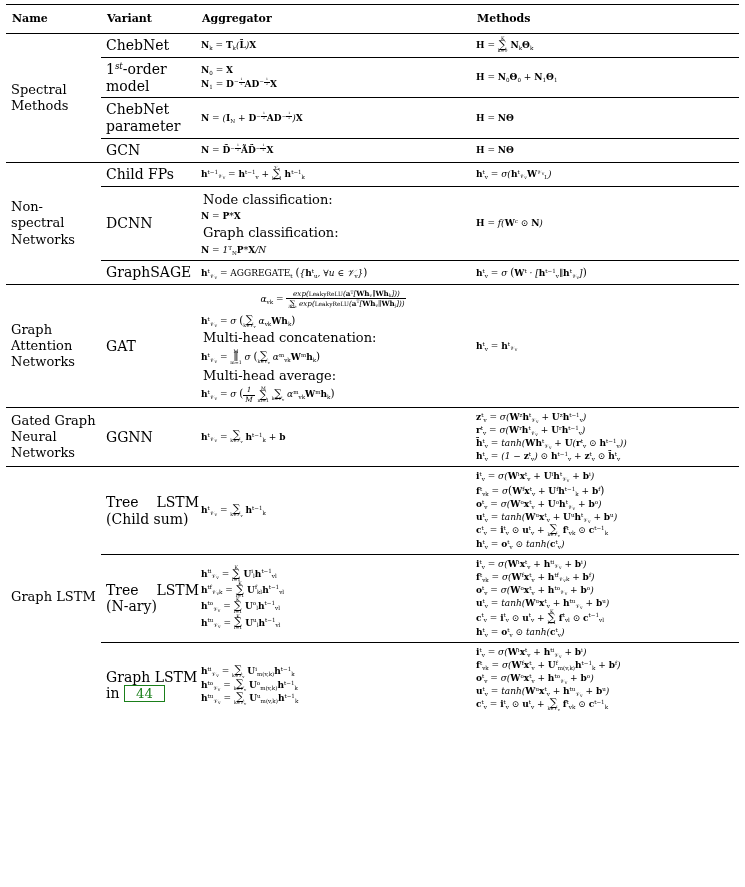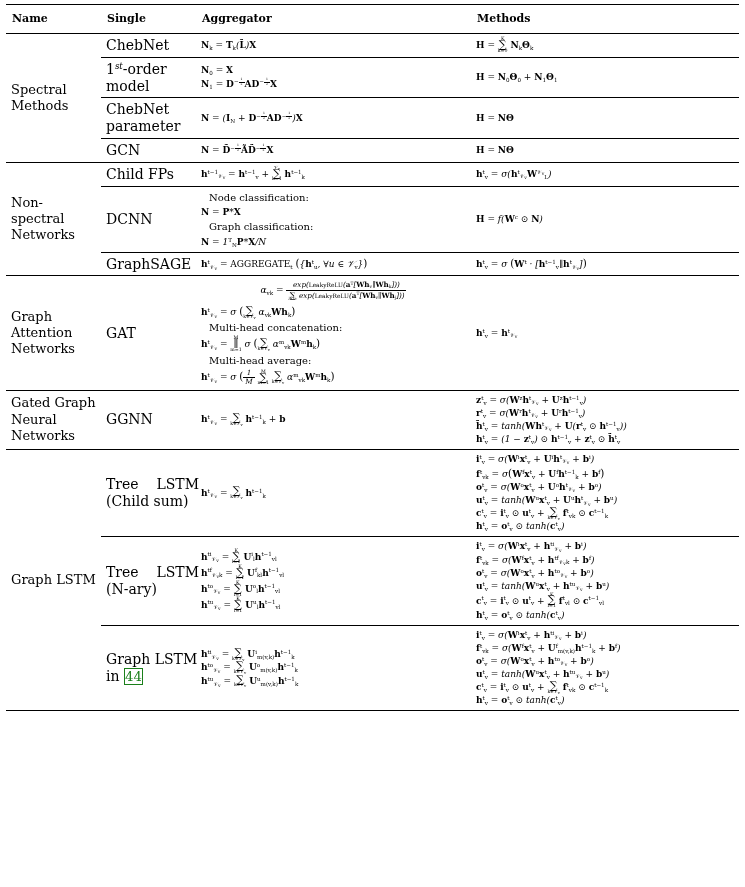--- a/index.html
+++ b/index.html
@@ -80,21 +80,21 @@
   sub, sup {
     font-size: 0.62em;
     line-height: 0;
     font-style: normal;
   }
   sub { vertical-align: -0.28em; }
   sup { vertical-align: 0.55em; }
   .sml { font-size: 0.82em; }
   .eq { white-space: nowrap; }
   .block { display: block; }
-  .lbl { font-style: normal; font-size: 10px; display: block; margin: 1px 0 1px 8px;}
+  .lbl { font-style: normal; font-size: 13px; display: block; margin: 1px 0 1px 2px;}
   .frac {
     display: inline-block;
     vertical-align: middle;
     text-align: center;
     font-size: 0.72em;
     line-height: 1.15;
   }
   .frac .num { display: block; border-bottom: 0.8px solid #000; padding: 0 2px; }
   .frac .den { display: block; padding: 0 2px; }
   .sumwrap {
@@ -105,21 +105,21 @@
     line-height: 1;
     position: relative;
   }
   .sumwrap .lim-top { display: block; font-size: 0.55em; font-style: normal; margin-bottom: -2px;}
   .sumwrap .big { display: block; font-size: 1.25em; font-style: normal; }
   .sumwrap .lim-bot { display: block; font-size: 0.55em; font-style: normal; margin-top: -2px;}
   .tall { font-size: 1.15em; font-style: normal; }
   .ref {
     color: #1a7f1a;
     border: 0.7px solid #1a7f1a;
-    padding: 0 0;
+    padding: 0 11px;
     font-style: normal;
     font-size: 0.95em;
   }
   .nowrap { white-space: nowrap; }
   .tight { letter-spacing: -0.1px; }
 </style>
 </head>
 <body>
 
 <div id="page">
@@ -127,21 +127,21 @@
   <colgroup>
     <col class="c-name">
         <col class="c-variant">
         <col class="c-agg">
         <col class="c-upd">
   </colgroup>
   <tbody>
 
   <tr class="header-row">
     <td class="cell-name">Name</td>
-    <td class="cell-variant">Single</td>
+    <td class="cell-variant">Variant</td>
     <td class="cell-agg">Aggregator</td>
     <td class="cell-upd">Methods</td>
   </tr>
 
   <tr class="rowline">
     <td class="cell-name" rowspan="4">Spectral Methods</td>
     <td class="cell-variant">ChebNet</td>
     <td class="cell-agg">
       <span class="m eq"><span class="bf">N</span><sub>k</sub> = <span class="bf">T</span><sub>k</sub>(<span class="bf">L̃</span>)<span class="bf">X</span></span>
     </td>

